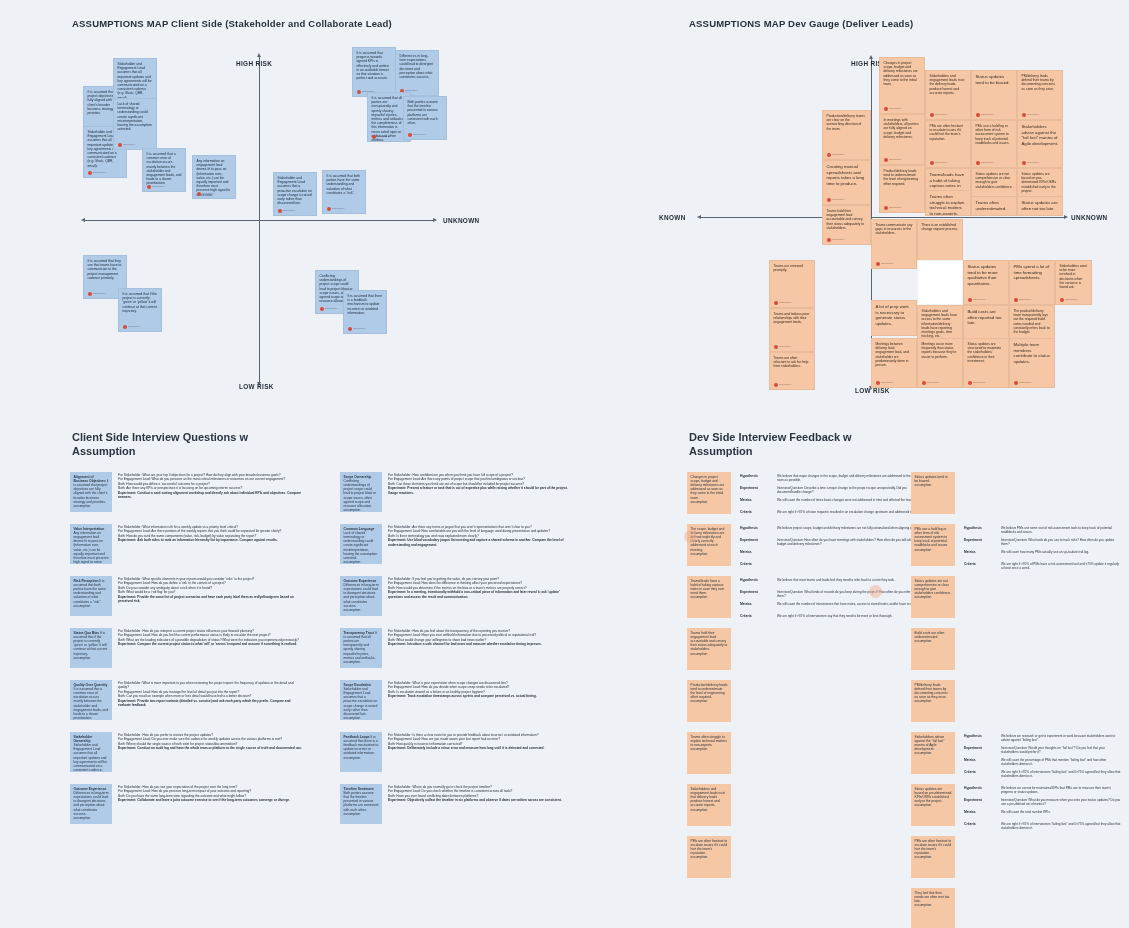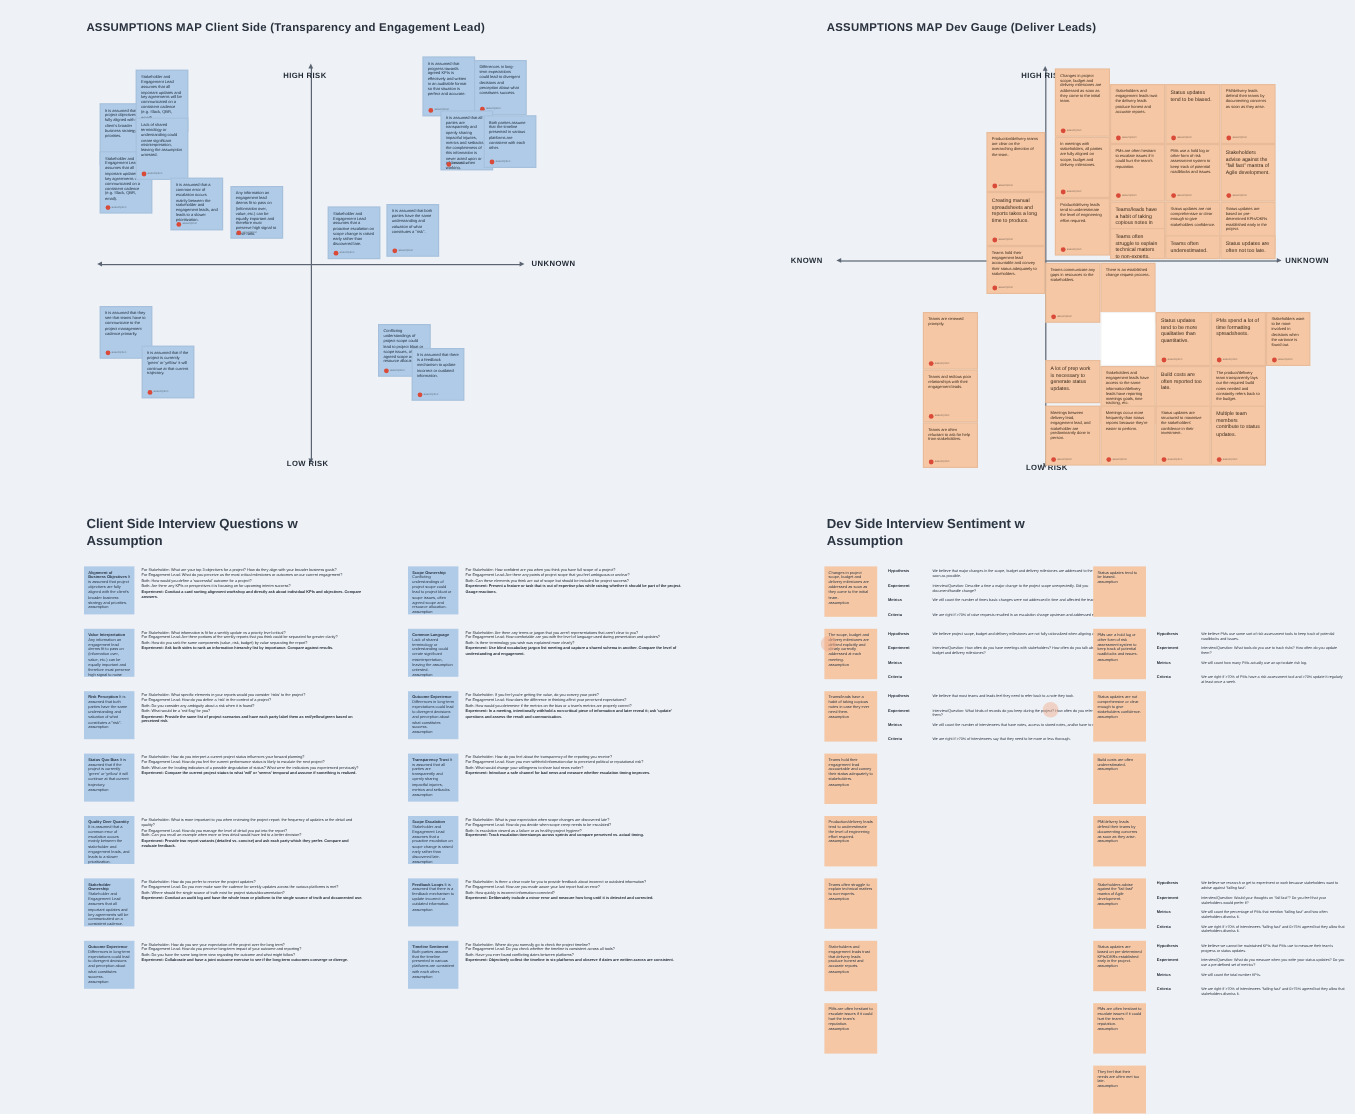--- a/index.html
+++ b/index.html
@@ -108,21 +108,21 @@
     width: 13px; height: 13px;
     border-radius: 50%;
     background: rgba(240,170,140,.45);
   }
 </style>
 </head>
 <body>
 
 <div class="board">
 
-  <div class="map-title" style="left:72px; top:18px;">ASSUMPTIONS MAP Client Side (Transparency and Engagement Lead)</div>
+  <div class="map-title" style="left:72px; top:18px;">ASSUMPTIONS MAP Client Side (Stakeholder and Collaborate Lead)</div>
 
   <div class="axis-h" style="left:84px; top:220px; width:350px;"></div>
   <div class="axis-v" style="left:259px; top:56px; height:328px;"></div>
   <div class="arrow right" style="left:433px; top:217.5px;"></div>
   <div class="arrow left" style="left:81px; top:217.5px;"></div>
   <div class="arrow up" style="left:256.5px; top:53px;"></div>
   <div class="arrow down" style="left:256.5px; top:382px;"></div>
   <div class="axis-cap" style="left:236px; top:60px;">HIGH RISK</div>
   <div class="axis-cap" style="left:239px; top:383px;">LOW RISK</div>
   <div class="axis-cap" style="left:443px; top:217px;">UNKNOWN</div>
@@ -473,21 +473,21 @@
     <span class="avatar">
         <span class="dot"></span>
         <span class="nm">assumption</span>
       </span>
   </div>
   <div class="note peach big" style="left:871px; top:300px; width:46px; height:36px;">
     <span>A lot of prep work is necessary to generate status updates.</span>
   </div>
 
   <div class="section-title" style="left:72px; top:430px;">Client Side Interview Questions w Assumption</div>
-  <div class="section-title" style="left:689px; top:430px;">Dev Side Interview Sentiment w Assumption</div>
+  <div class="section-title" style="left:689px; top:430px;">Dev Side Interview Feedback w Assumption</div>
 
   <div id="client-q-left">
       <div class="qcard blue" style="left: 70px; top: 472px; width: 42px; height: 40px;"><div><b>Alignment of Business Objectives</b> It is assumed that project objectives are fully aligned with the client's broader business strategy and priorities.</div><span class="avatar"><span class="dot"></span><span class="nm">assumption</span></span></div>
       <div class="qtext" style="left: 118px; top: 473px; width: 184px;">
         <span class="ln">For Stakeholder: What are your top 3 objectives for a project? How do they align with your broader business goals?</span>
         <span class="ln">For Engagement Lead: What do you perceive as the most critical milestones or outcomes on our current engagement?</span>
         <span class="ln">Both: How would you define a 'successful' outcome for a project?</span>
         <span class="ln">Both: Are there any KPIs or perspectives it is focusing on for upcoming interim success?</span>
         <span class="ln strong">Experiment: Conduct a card sorting alignment workshop and directly ask about individual KPIs and objectives. Compare answers.</span>
       </div>

